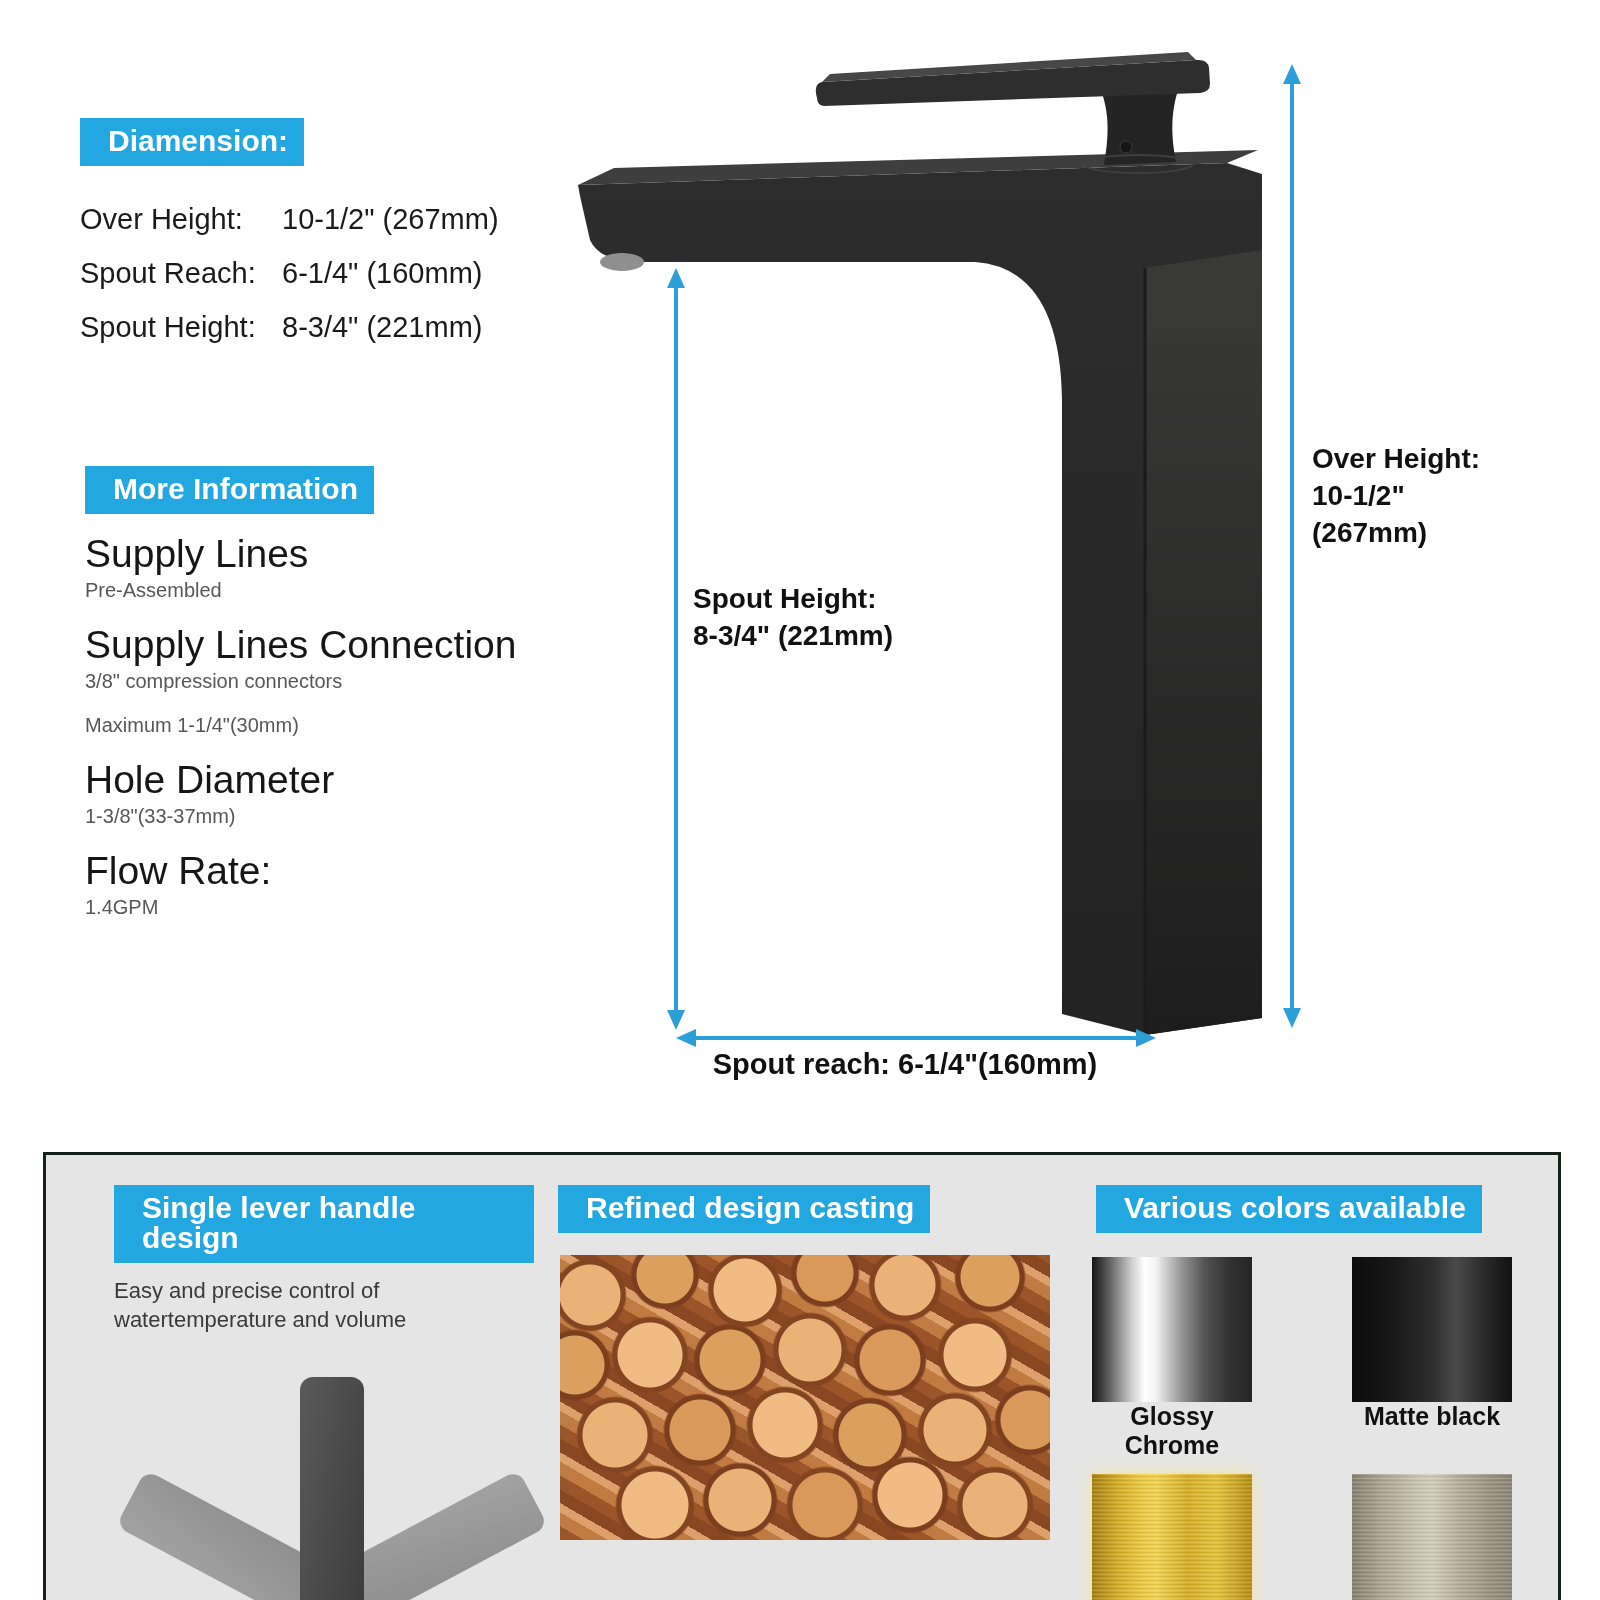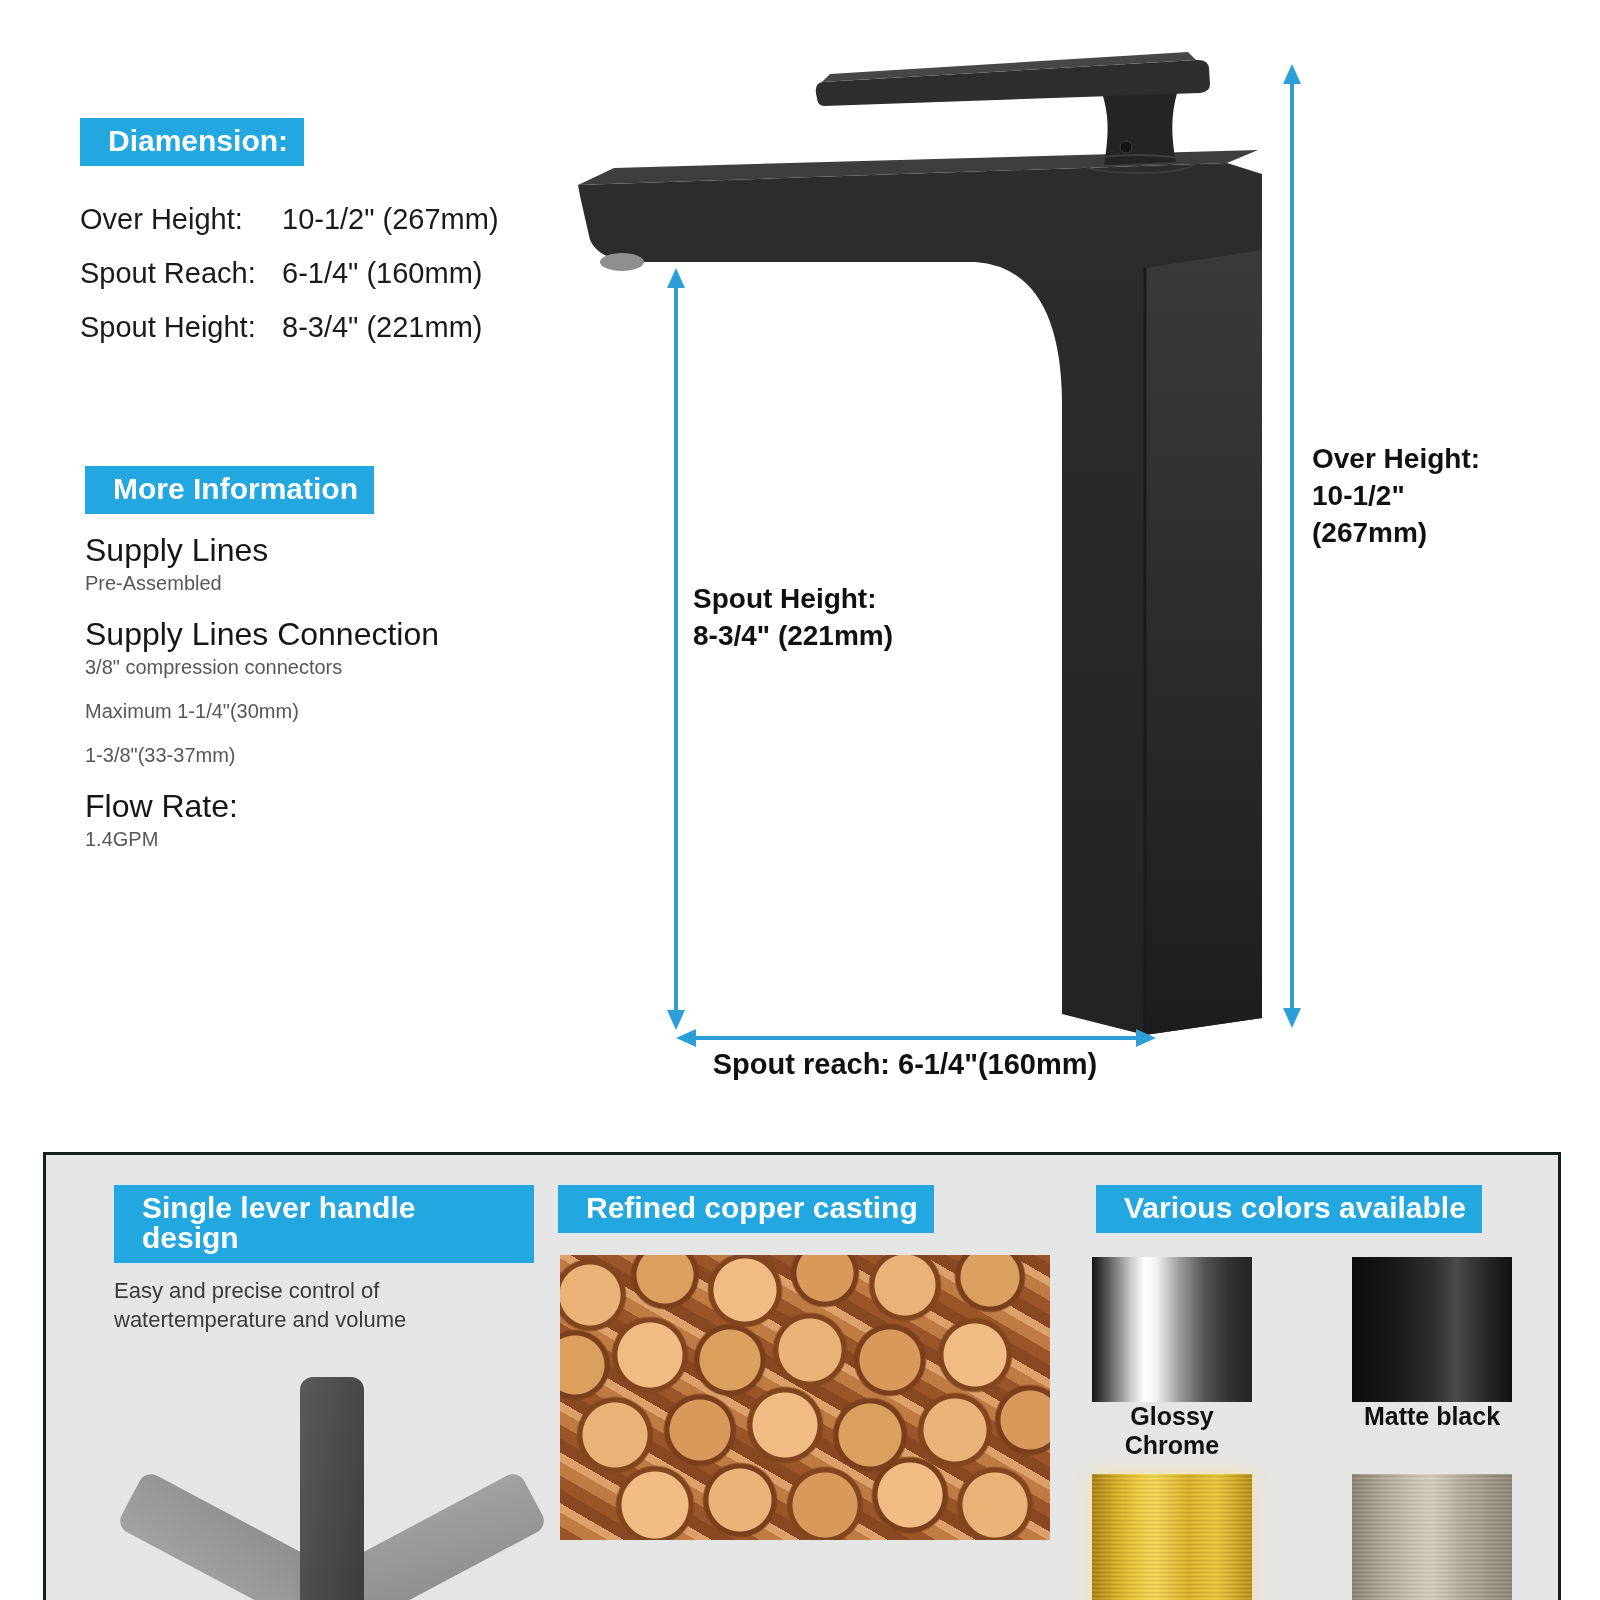--- a/index.html
+++ b/index.html
@@ -14,21 +14,21 @@
   .dim-panel{position:absolute;left:80px;top:118px;}
   .dim-rows{margin-top:26px;}
   .dim-row{display:flex;font-size:29px;height:54px;align-items:center;}
   .dim-row .lbl{width:202px;}
   .dim-row .val{}
 
   
   .info-panel{position:absolute;left:85px;top:466px;}
   .mi-items{margin-top:18px;}
   .mi-item{margin-bottom:21px;}
-  .mi-label{font-size:32px;color:#161616;}
+  .mi-label{font-size:39px;color:#161616;}
   .mi-value{font-size:20px;color:#575757;margin-top:3px;}
 
   
   .diagram{position:absolute;left:0;top:0;width:1600px;height:1075px;}
   .diagram svg{position:absolute;left:0;top:0;}
   .dim-note{position:absolute;font-weight:700;font-size:28px;line-height:37px;color:#111;}
   .note-spout-height{left:693px;top:580px;}
   .note-over-height{left:1312px;top:440px;}
   .note-spout-reach{left:655px;top:1046px;width:500px;text-align:center;font-size:29px;}
 
@@ -185,20 +185,21 @@
         <div class="mi-value">Pre-Assembled</div>
       </div>
       <div class="mi-item">
         <div class="mi-label">Supply Lines Connection</div>
         <div class="mi-value">3/8" compression connectors</div>
       </div>
       <div class="mi-item">
         <div class="mi-value">Maximum 1-1/4"(30mm)</div>
       </div>
       <div class="mi-item">
+        <div class="mi-label">Hole Diameter</div>
         <div class="mi-value">1-3/8"(33-37mm)</div>
       </div>
       <div class="mi-item">
         <div class="mi-label">Flow Rate:</div>
         <div class="mi-value">1.4GPM</div>
       </div>
     </div>
   </section>
 
   <section class="features">
@@ -207,21 +208,21 @@
       <div class="blue-header">Single lever handle design</div>
       <div class="feat-desc">Easy and precise control of watertemperature and volume</div>
       <div class="lever-stage">
         <div class="blade blade-side blade-left"></div>
         <div class="blade blade-side blade-right"></div>
         <div class="blade blade-center"></div>
       </div>
     </div>
 
     <div class="feat-col col-copper">
-      <div class="blue-header">Refined copper casting</div>
+      <div class="blue-header">Refined design casting</div>
       <div class="copper-img"></div>
     </div>
 
     <div class="feat-col col-colors">
       <div class="blue-header">Various colors available</div>
       <div class="swatch-grid">
         <div class="swatch-cell">
           <div class="swatch sw-chrome"></div>
           <div class="swatch-label">Glossy Chrome</div>
         </div>

